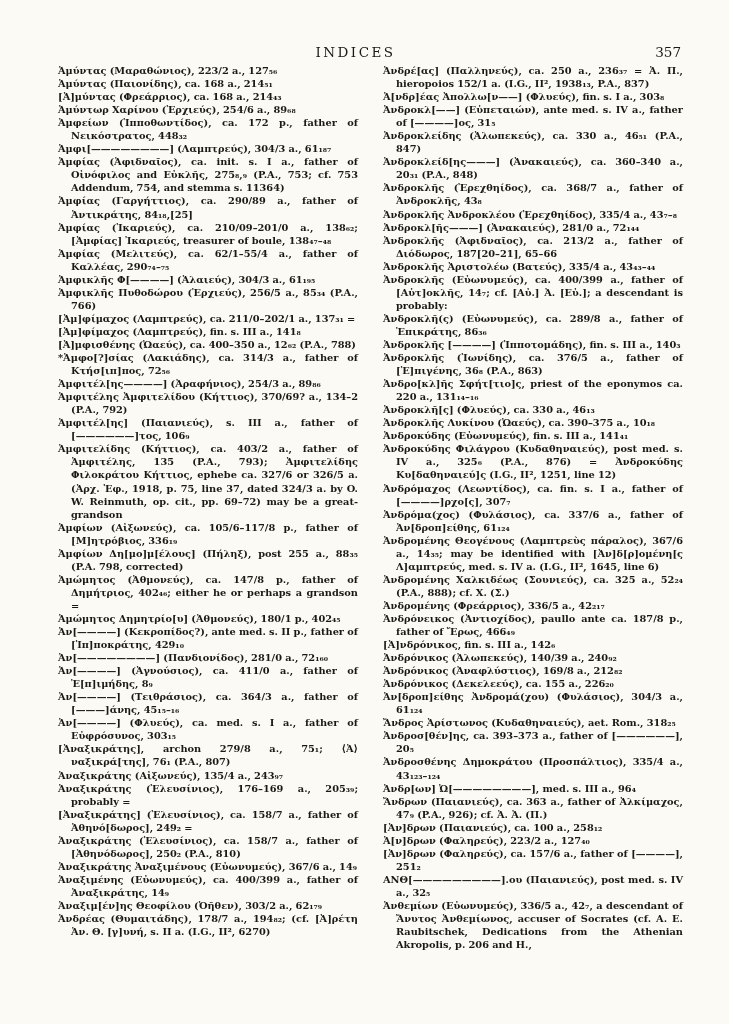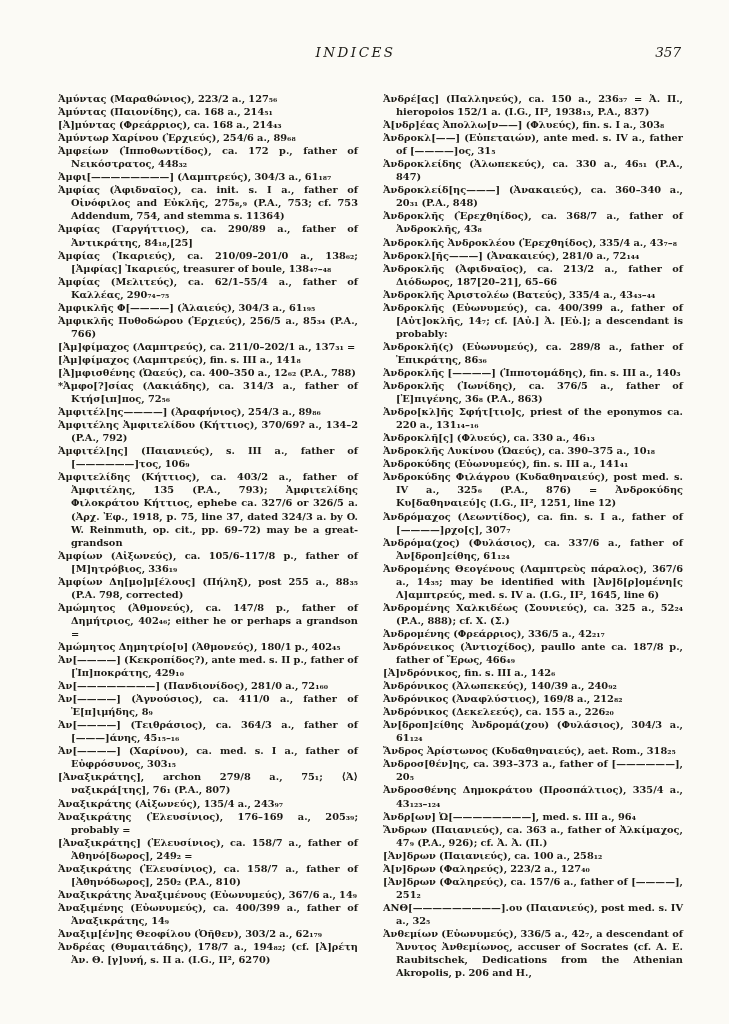--- a/index.html
+++ b/index.html
@@ -9,21 +9,21 @@
     color:#1b1914;
     font-family:"DejaVu Serif","Liberation Serif",serif;
   }
   .page{
     box-sizing:border-box;
     width:729px;height:1024px;
     padding:44px 46px 24px 58px;
     overflow:hidden;
     position:relative;
   }
-  .header{position:relative;height:20px;margin-bottom:28px;font-style:italic;}
+  .header{position:relative;height:20px;margin-bottom:0;}
   .header-title{
     position:absolute;left:0;right:30px;
     text-align:center;
     font-size:13.5px;letter-spacing:2.5px;
   }
   .page-number{
     position:absolute;right:2px;top:0;
     font-size:13.5px;
   }
   .columns{display:flex;gap:25px;}
@@ -71,33 +71,33 @@
         <p class="entry">Ἀμφιτέλ[ης] (Παιανιεύς), s. III a., father of [——————]τος, 106₉</p>
         <p class="entry">Ἀμφιτελίδης (Κήττιος), ca. 403/2 a., father of Ἀμφιτέλης, 135 (P.A., 793); Ἀμφιτελίδης Φιλοκράτου Κήττιος, ephebe ca. 327/6 or 326/5 a. (Ἀρχ. Ἐφ., 1918, p. 75, line 37, dated 324/3 a. by O. W. Reinmuth, op. cit., pp. 69–72) may be a great-grandson</p>
         <p class="entry">Ἀμφίων (Αἰξωνεύς), ca. 105/6–117/8 p., father of [Μ]ητρόβιος, 336₁₉</p>
         <p class="entry">Ἀμφίων Δη[μο]μ[έλους] (Πήληξ), post 255 a., 88₃₅ (P.A. 798, corrected)</p>
         <p class="entry">Ἀμώμητος (Ἀθμονεύς), ca. 147/8 p., father of Δημήτριος, 402₄₆; either he or perhaps a grandson =</p>
         <p class="entry">Ἀμώμητος Δημητρίο[υ] (Ἀθμονεύς), 180/1 p., 402₄₅</p>
         <p class="entry">Ἀν[————] (Κεκροπίδος?), ante med. s. II p., father of [Ἱπ]ποκράτης, 429₁₀</p>
         <p class="entry">Ἀν[————————] (Πανδιονίδος), 281/0 a., 72₁₆₀</p>
         <p class="entry">Ἀν[————] (Ἀγνούσιος), ca. 411/0 a., father of Ἐ[π]ιμήδης, 8₉</p>
         <p class="entry">Ἀν[————] (Τειθράσιος), ca. 364/3 a., father of [———]άνης, 45₁₅–₁₆</p>
-        <p class="entry">Ἀν[————] (Χαρίνου), ca. med. s. I a., father of Εὐφρόσυνος, 303₁₅</p>
+        <p class="entry">Ἀν[————] (Φλυεύς), ca. med. s. I a., father of Εὐφρόσυνος, 303₁₅</p>
         <p class="entry">[Ἀναξικράτης], archon 279/8 a., 75₁; ⟨Ἀ⟩ναξικρά[της], 76₁ (P.A., 807)</p>
         <p class="entry">Ἀναξικράτης (Αἰξωνεύς), 135/4 a., 243₉₇</p>
         <p class="entry">Ἀναξικράτης (Ἐλευσίνιος), 176–169 a., 205₃₉; probably =</p>
         <p class="entry">[Ἀναξικράτης] (Ἐλευσίνιος), ca. 158/7 a., father of Ἀθηνό[δωρος], 249₂ =</p>
         <p class="entry">Ἀναξικράτης (Ἐλευσίνιος), ca. 158/7 a., father of [Ἀθηνόδωρος], 250₂ (P.A., 810)</p>
         <p class="entry">Ἀναξικράτης Ἀναξιμένους (Εὐωνυμεύς), 367/6 a., 14₉</p>
         <p class="entry">Ἀναξιμένης (Εὐωνυμεύς), ca. 400/399 a., father of Ἀναξικράτης, 14₉</p>
         <p class="entry">Ἀναξιμ[έν]ης Θεοφίλου (Ὀῆθεν), 303/2 a., 62₁₇₉</p>
         <p class="entry">Ἀνδρέας (Θυμαιτάδης), 178/7 a., 194₈₂; (cf. [Ἀ]ρέτη Ἀν. Θ. [γ]υνή, s. II a. (I.G., II², 6270)</p>
       </div>
     <div class="col" id="right-column-entries">
-        <p class="entry">Ἀνδρέ[ας] (Παλληνεύς), ca. 150 a., 236₃₇ = Ἀ. Π., hieropoios 152/1 a. (I.G., II², 1938₁₃, P.A., 837)</p>
+        <p class="entry">Ἀνδρέ[ας] (Παλληνεύς), ca. 250 a., 236₃₇ = Ἀ. Π., hieropoios 152/1 a. (I.G., II², 1938₁₃, P.A., 837)</p>
         <p class="entry">Ἀ[νδρ]έας Ἀπολλω[ν——] (Φλυεύς), fin. s. I a., 303₈</p>
         <p class="entry">Ἀνδροκλ[——] (Εὐπεταιών), ante med. s. IV a., father of [————]ος, 31₅</p>
         <p class="entry">Ἀνδροκλείδης (Ἀλωπεκεύς), ca. 330 a., 46₅₁ (P.A., 847)</p>
         <p class="entry">Ἀνδροκλείδ[ης———] (Ἀνακαιεύς), ca. 360–340 a., 20₃₁ (P.A., 848)</p>
         <p class="entry">Ἀνδροκλῆς (Ἐρεχθηίδος), ca. 368/7 a., father of Ἀνδροκλῆς, 43₈</p>
         <p class="entry">Ἀνδροκλῆς Ἀνδροκλέου (Ἐρεχθηίδος), 335/4 a., 43₇–₈</p>
         <p class="entry">Ἀνδροκλ[ῆς———] (Ἀνακαιεύς), 281/0 a., 72₁₄₄</p>
         <p class="entry">Ἀνδροκλῆς (Ἀφιδναῖος), ca. 213/2 a., father of Διόδωρος, 187[20–21], 65–66</p>
         <p class="entry">Ἀνδροκλῆς Ἀριστολέω (Βατεύς), 335/4 a., 43₄₃–₄₄</p>
         <p class="entry">Ἀνδροκλῆς (Εὐωνυμεύς), ca. 400/399 a., father of [Αὐτ]οκλῆς, 14₇; cf. [Αὐ.] Ἀ. [Εὐ.]; a descendant is probably:</p>

